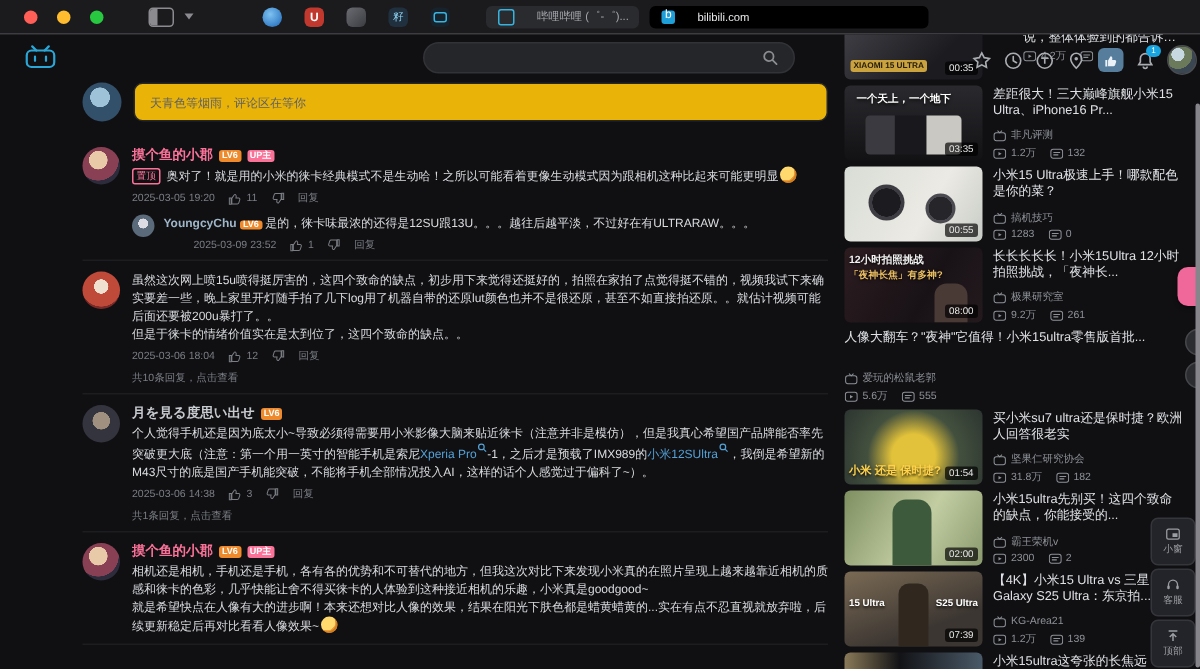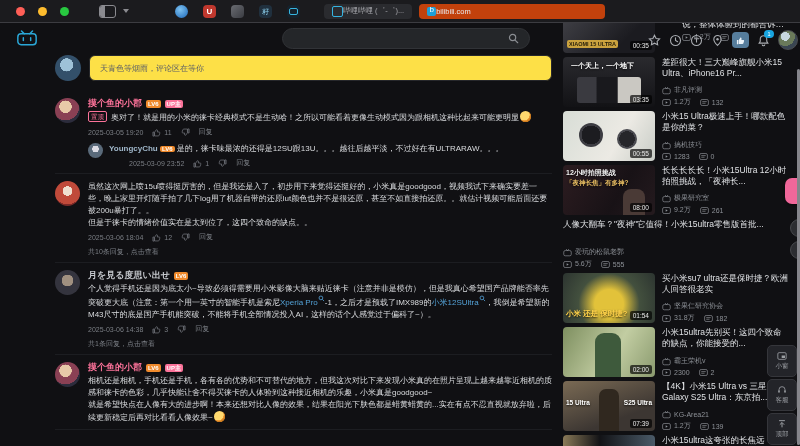--- a/index.html
+++ b/index.html
@@ -15,23 +15,23 @@
   .chev{margin-left:7px;width:0;height:0;border-left:3px solid transparent;border-right:3px solid transparent;border-top:4px solid #8b8b90;}
   .pins{display:flex;gap:15px;margin-left:46px;align-items:center;}
   .pin{width:13px;height:13px;border-radius:4px;}
   .pin.p1{border-radius:50%;background:radial-gradient(circle at 40% 35%,#7ec2f0,#1a66b8);}
   .pin.p2{background:#c0382e;color:#fff;font-size:8px;font-weight:bold;text-align:center;line-height:13px;}
   .pin.p3{background:linear-gradient(135deg,#6a6c72,#3a3c42);}
   .pin.p4{background:#20303e;color:#8fd4f2;font-size:7px;text-align:center;line-height:13px;}
   .pin.p5{background:#16222c;position:relative;}
   .pin.p5::before{content:"";position:absolute;left:2px;top:3px;right:2px;bottom:3px;border:1px solid #37b5e0;border-radius:2px;}
   .tabs{display:flex;gap:7px;margin-left:24px;align-items:center;}
-  .tab{height:15px;border-radius:4px;display:flex;align-items:center;padding:0 8px;font-size:7.5px;gap:0;white-space:nowrap;}
+  .tab{height:15px;border-radius:4px;display:flex;align-items:center;padding:0 8px;font-size:7.5px;gap:15px;white-space:nowrap;}
   .tab.inactive{background:#2a2b2f;color:#a7a8ad;max-width:86px;overflow:hidden;}
-  .tab.active{background:#c2410c;color:#e9e9ec;width:170px;}
+  .tab.active{background:#000000;color:#e9e9ec;width:170px;}
   .fav{width:9px;height:9px;border-radius:2px;flex:none;}
   .fav.tv{background:transparent;border:1px solid #35b4e0;border-radius:2px;}
   .fav.bsq{background:#1f9fd8;position:relative;}
   .fav.bsq::before{content:"b";position:absolute;left:0;right:0;top:-2px;color:#fff;font-size:8px;text-align:center;}
   
   .page{position:absolute;top:22px;left:0;width:800px;height:424px;background:#101013;overflow:hidden;border-top:1px solid #3c3c41;}
   
   .logo{position:absolute;left:16px;top:7px;width:22px;height:16px;color:#2aa7d7;}
   .chead{position:absolute;left:46px;top:11px;display:flex;align-items:baseline;}
   .chead .t{font-size:13px;font-weight:bold;color:#e9eaec;}
@@ -46,21 +46,21 @@
   .like-btn{width:17px;height:16px;border-radius:4px;background:#567d9c;display:flex;align-items:center;justify-content:center;color:#eaf2f8;}
   .like-btn .ic{width:9px;height:9px;}
   .bell-wrap{position:relative;}
   .bell-badge{position:absolute;top:-4px;right:-4px;min-width:8px;height:8px;border-radius:4px;background:#18a5e0;color:#fff;font-size:5.5px;line-height:8px;text-align:center;padding:0 1px;}
   .havatar{width:18px;height:18px;border-radius:50%;background:radial-gradient(circle at 35% 30%,#c8d8e0 0 25%,#6a7a5a 26% 55%,#3a4652 56%);border:1px solid #4a4c50;}
   .ic svg,.hic svg{width:100%;height:100%;display:block;}
   
   .comments{position:absolute;left:55px;top:32px;width:497px;}
   .composer{display:flex;gap:8px;align-items:center;margin-bottom:10px;}
   .comp-av{width:26px;height:26px;border-radius:50%;flex:none;background:radial-gradient(circle at 45% 38%,#9ec2d8 0 30%,#33506a 31%);}
-  .comp-input{flex:1;height:24px;border-radius:6px;background:#fde047;border:1px solid #26272b;display:flex;align-items:center;padding-left:10px;}
+  .comp-input{flex:1;height:24px;border-radius:6px;background:#eab308;border:1px solid #26272b;display:flex;align-items:center;padding-left:10px;}
   .comp-input span{font-size:8px;color:#5e6166;}
   .comment{display:flex;gap:8px;padding:7px 0 5px;border-bottom:1px solid #1c1d21;}
   .c-av{width:25px;height:25px;border-radius:50%;flex:none;}
   .av-c1{background:radial-gradient(circle at 42% 35%,#e8c9a8 0 28%,#8a4054 29% 62%,#2c2c3c 63%);}
   .av-c2{background:radial-gradient(circle at 50% 40%,#f0e0d0 0 24%,#c04a3a 25% 68%,#7c2a28 69%);}
   .av-c3{background:radial-gradient(circle at 50% 42%,#a09080 0 30%,#34343e 31%);}
   .av-r1{background:radial-gradient(circle at 50% 40%,#dcdce4 0 28%,#5a6a7a 29%);}
   .c-body{flex:1;min-width:0;}
   .c-user{display:flex;align-items:center;gap:4px;height:11px;margin-bottom:2px;}
   .uname{font-size:9px;font-weight:bold;color:#c6c9ce;}
@@ -281,21 +281,21 @@
                     </span>
                     <span>回复</span>
                   </div>
                 </div>
               </div>
             </div>
           </div>
           <div class="comment">
             <span class="c-av av-c2"></span>
             <div class="c-body">
-              <div class="c-text">虽然这次网上喷15u喷得挺厉害的，但是我还是入了，初步用下来觉得还挺好的，小米真是goodgood，视频我试下来确实要差一些，晚上家里开灯随手拍了几下log用了机器自带的还原lut颜色也并不是很还原，甚至不如直接拍还原。。就估计视频可能后面还要被200u暴打了。。</div>
+              <div class="c-text">虽然这次网上喷15u喷得挺厉害的，这四个致命的缺点，初步用下来觉得还挺好的，拍照在家拍了点觉得挺不错的，视频我试下来确实要差一些，晚上家里开灯随手拍了几下log用了机器自带的还原lut颜色也并不是很还原，甚至不如直接拍还原。。就估计视频可能后面还要被200u暴打了。。</div>
               <div class="c-text">但是于徕卡的情绪价值实在是太到位了，这四个致命的缺点。。</div>
               <div class="c-meta">
                 <span>2025-03-06 18:04</span>
                 <span class="mrow">
                   <span class="ic">
                     <svg viewBox="0 0 12 12">
                       <path d="M1.2 5.4h1.6V10.8H1.2zM3.4 10.6h4.9c.6 0 1.1-.4 1.3-1l.9-2.9c.2-.7-.3-1.4-1-1.4H7.1c.2-.8.4-2-.1-2.7-.4-.6-1.1-.6-1.4-.1L3.4 5.7z" fill="none" stroke="currentColor" stroke-width="0.9"></path>
                     </svg>
                   </span>
                   <span>12</span>

